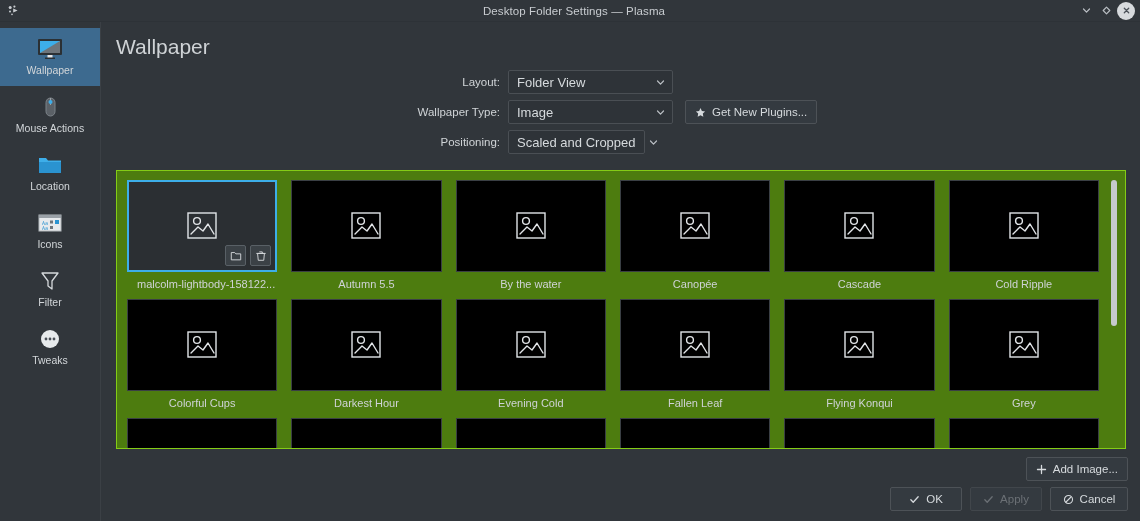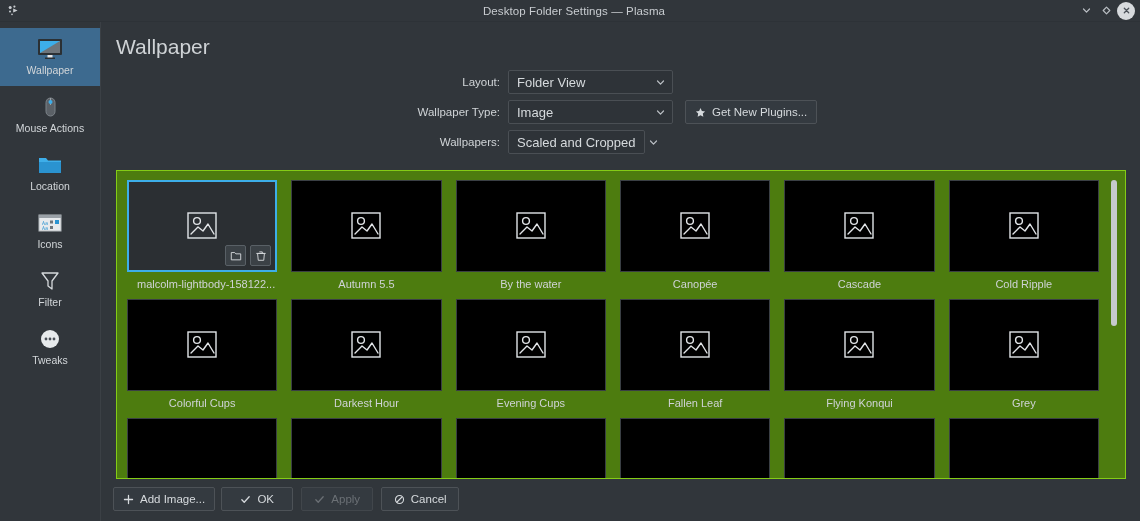--- a/index.html
+++ b/index.html
@@ -235,20 +235,21 @@
     height: 146px;
     background: #c6cacd;
     border-radius: 3px;
   }
 
   
   .footer {
     flex: 0 0 auto;
     padding: 8px 12px 10px 12px;
     display: flex;
+    flex-direction: column;
     align-items: flex-end;
     gap: 6px;
   }
   .footer-row { display: flex; gap: 8px; align-items: center; }
 
   svg { display: block; }
 </style>
 </head>
 <body>
 
@@ -392,21 +393,21 @@
             <span>
               <svg width="11" height="11" viewBox="0 0 12 12">
                   <path d="M6 1 L7.5 4.3 L11 4.8 L8.5 7.2 L9.1 10.7 L6 9 L2.9 10.7 L3.5 7.2 L1 4.8 L4.5 4.3 Z" fill="#d6dadd"></path>
                 </svg>
             </span>
             <span>Get New Plugins...</span>
           </div>
         </div>
 
         <div class="form-row">
-          <div class="form-label">Wallpapers:</div>
+          <div class="form-label">Positioning:</div>
           <div class="combo positioning">
             <span class="combo-text">Scaled and Cropped</span>
             <span class="chev">
               <svg width="11" height="11" viewBox="0 0 11 11">
                   <path d="M2.5 4 L5.5 7.2 L8.5 4" fill="none" stroke="#b9bec3" stroke-width="1.2" stroke-linecap="round" stroke-linejoin="round"></path>
                 </svg>
             </span>
           </div>
         </div>
 
@@ -530,21 +531,21 @@
             <div class="tile">
               <div class="thumb">
                 <span>
                   <svg width="34" height="30" viewBox="0 0 34 30">
                     <rect x="3" y="2" width="28" height="25" fill="none" stroke="#e2e5e8" stroke-width="1.4"></rect>
                     <circle cx="12" cy="10" r="3.4" fill="none" stroke="#e2e5e8" stroke-width="1.4"></circle>
                     <path d="M6 23 L13 16 L18 20 L23 13 L29 23" fill="none" stroke="#e2e5e8" stroke-width="1.4" stroke-linejoin="round" stroke-linecap="round"></path>
                   </svg>
                 </span>
               </div>
-              <div class="tile-label">Evening Cups</div>
+              <div class="tile-label">Evening Cold</div>
             </div>
             <div class="tile">
               <div class="thumb">
                 <span>
                   <svg width="34" height="30" viewBox="0 0 34 30">
                     <rect x="3" y="2" width="28" height="25" fill="none" stroke="#e2e5e8" stroke-width="1.4"></rect>
                     <circle cx="12" cy="10" r="3.4" fill="none" stroke="#e2e5e8" stroke-width="1.4"></circle>
                     <path d="M6 23 L13 16 L18 20 L23 13 L29 23" fill="none" stroke="#e2e5e8" stroke-width="1.4" stroke-linejoin="round" stroke-linecap="round"></path>
                   </svg>
                 </span>

